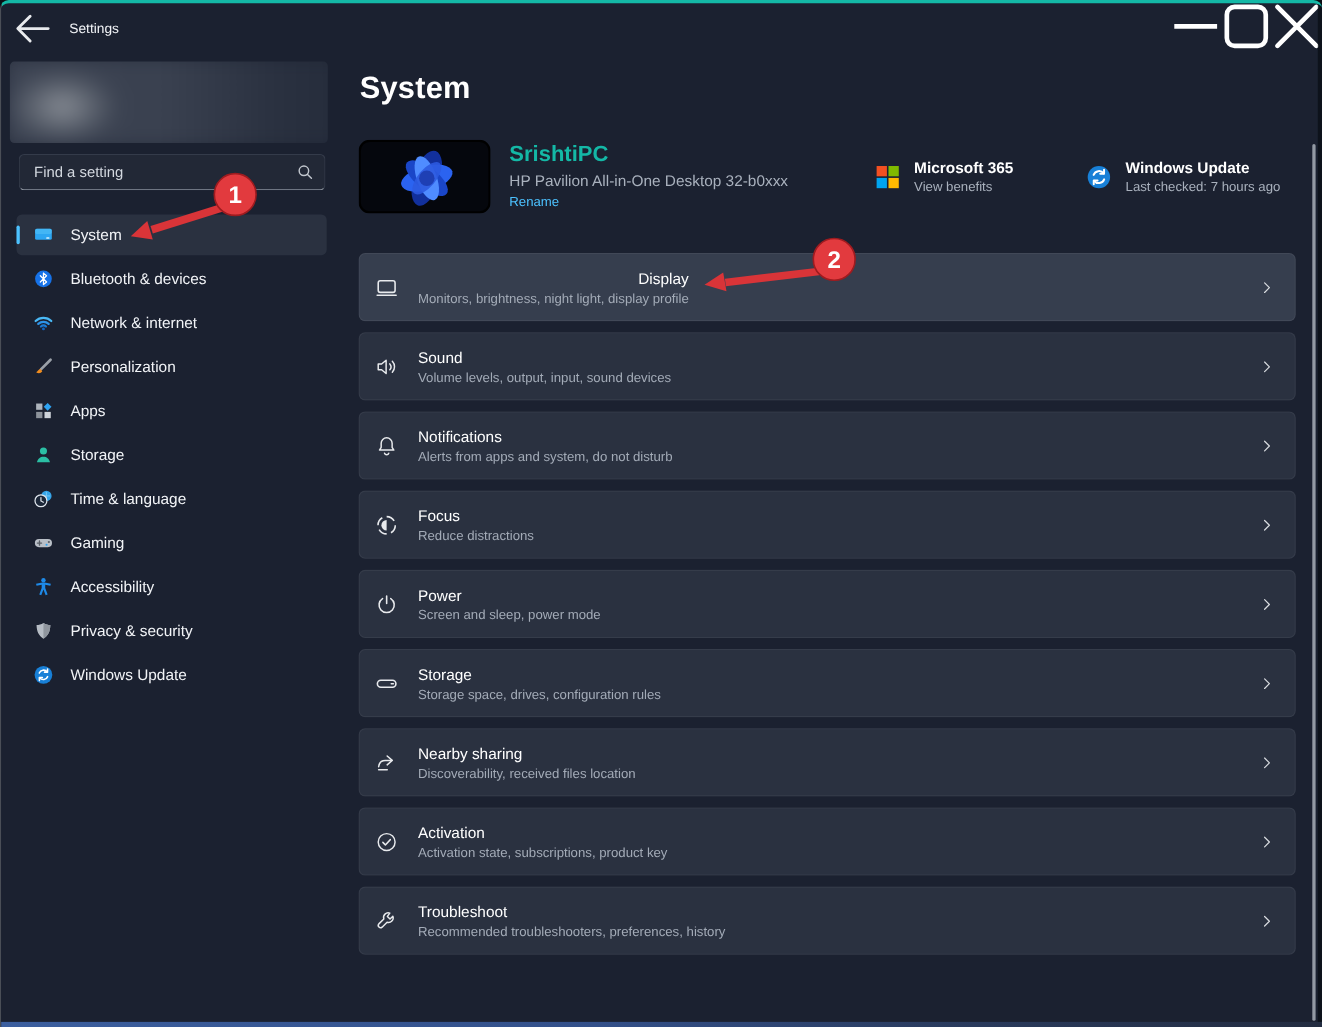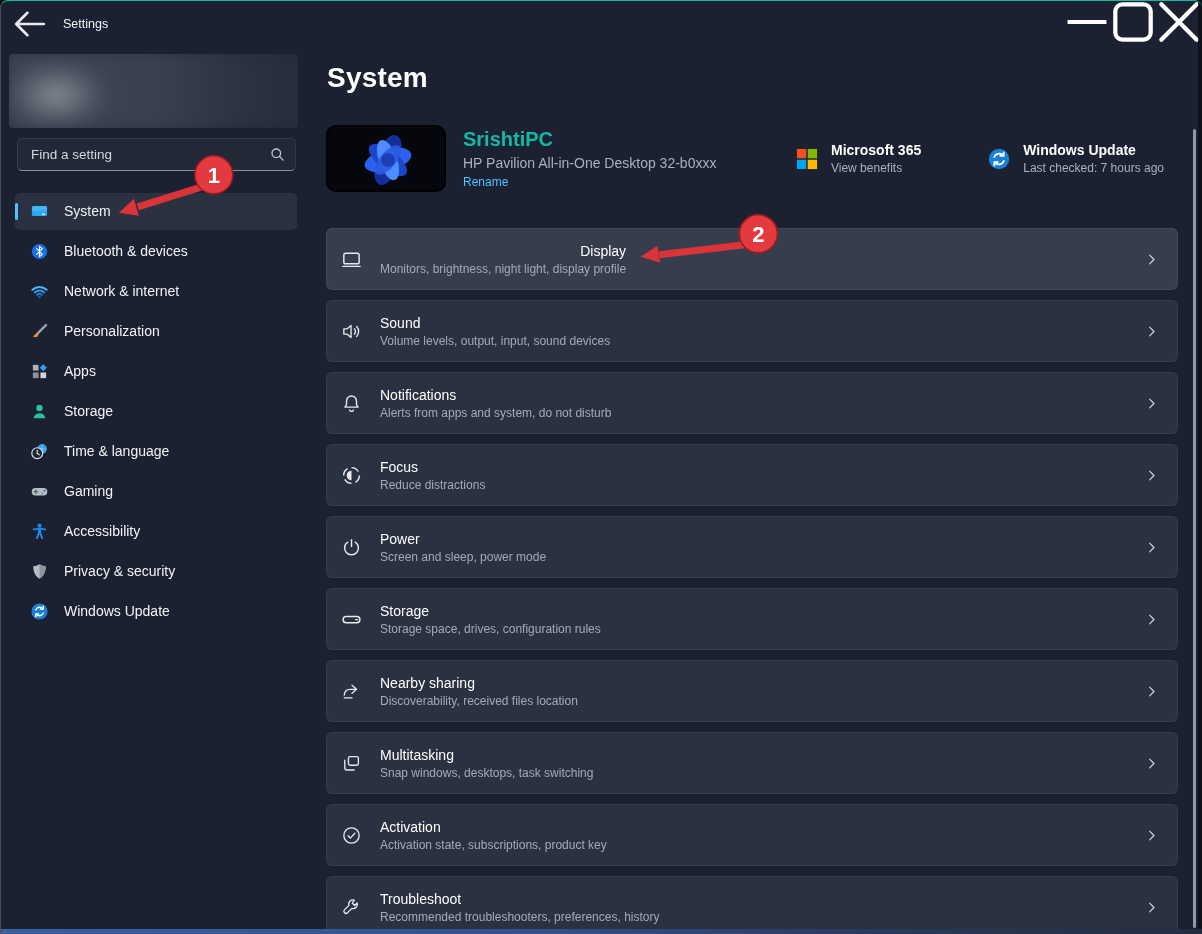--- a/index.html
+++ b/index.html
@@ -1,18 +1,18 @@
 <!DOCTYPE html>
 <html><head>
 <meta charset="utf-8">
 <style>
   html,body{margin:0;padding:0;background:#0b0e14;font-family:"Liberation Sans",sans-serif;}
   *{box-sizing:border-box;}
   #window{position:relative;width:1202px;height:934px;background:#1b2130;overflow:hidden;
-          border-radius:8px 8px 0 0;border-top:1px solid #14b8a6;border-left:1px solid #4a4e56;color:#fff;}
+          border-radius:8px 8px 0 0;border-top:3px solid #14b8a6;border-left:1px solid #4a4e56;color:#fff;}
   
   .titlebar{position:absolute;top:0;left:0;right:0;height:45px;display:flex;align-items:center;}
   .back-btn{width:38px;height:34px;margin-left:10px;display:flex;align-items:center;justify-content:center;
             border-radius:5px;cursor:pointer;}
   .back-btn svg{width:17px;height:17px;}
   .win-title{margin-left:14px;font-size:12.5px;color:#f2f4f7;}
   .win-controls{position:absolute;right:0;top:0;height:42px;display:flex;}
   .win-ctl{width:46px;height:42px;display:flex;align-items:center;justify-content:center;cursor:pointer;}
   .win-ctl svg{width:13px;height:13px;}
   
@@ -432,37 +432,20 @@
             <div class="row-title">Nearby sharing</div>
             <div class="row-sub">Discoverability, received files location</div>
           </span>
           <span class="chev icon">
             <svg viewBox="0 0 24 24">
               <path d="M9 5l7 7-7 7" fill="none" stroke="#d7dade" stroke-width="1.8" stroke-linecap="round" stroke-linejoin="round"></path>
             </svg>
           </span>
         </div>
 
-        <div class="row">
-          <span class="icon">
-            <svg viewBox="0 0 24 24">
-              <rect x="8.8" y="4.8" width="10.4" height="9" rx="1.8" fill="none" stroke="#e8eaed" stroke-width="1.4"></rect>
-              <path d="M5 8.5v8a2.3 2.3 0 0 0 2.3 2.3h7.5" fill="none" stroke="#e8eaed" stroke-width="1.4" stroke-linecap="round"></path>
-            </svg>
-          </span>
-          <span class="row-text">
-            <div class="row-title">Multitasking</div>
-            <div class="row-sub">Snap windows, desktops, task switching</div>
-          </span>
-          <span class="chev icon">
-            <svg viewBox="0 0 24 24">
-              <path d="M9 5l7 7-7 7" fill="none" stroke="#d7dade" stroke-width="1.8" stroke-linecap="round" stroke-linejoin="round"></path>
-            </svg>
-          </span>
-        </div>
 
         <div class="row">
           <span class="icon">
             <svg viewBox="0 0 24 24">
               <circle cx="12" cy="12" r="8" fill="none" stroke="#e8eaed" stroke-width="1.4"></circle>
               <path d="M8.4 12.3l2.4 2.4 4.7-5" fill="none" stroke="#e8eaed" stroke-width="1.4" stroke-linecap="round" stroke-linejoin="round"></path>
             </svg>
           </span>
           <span class="row-text">
             <div class="row-title">Activation</div>

